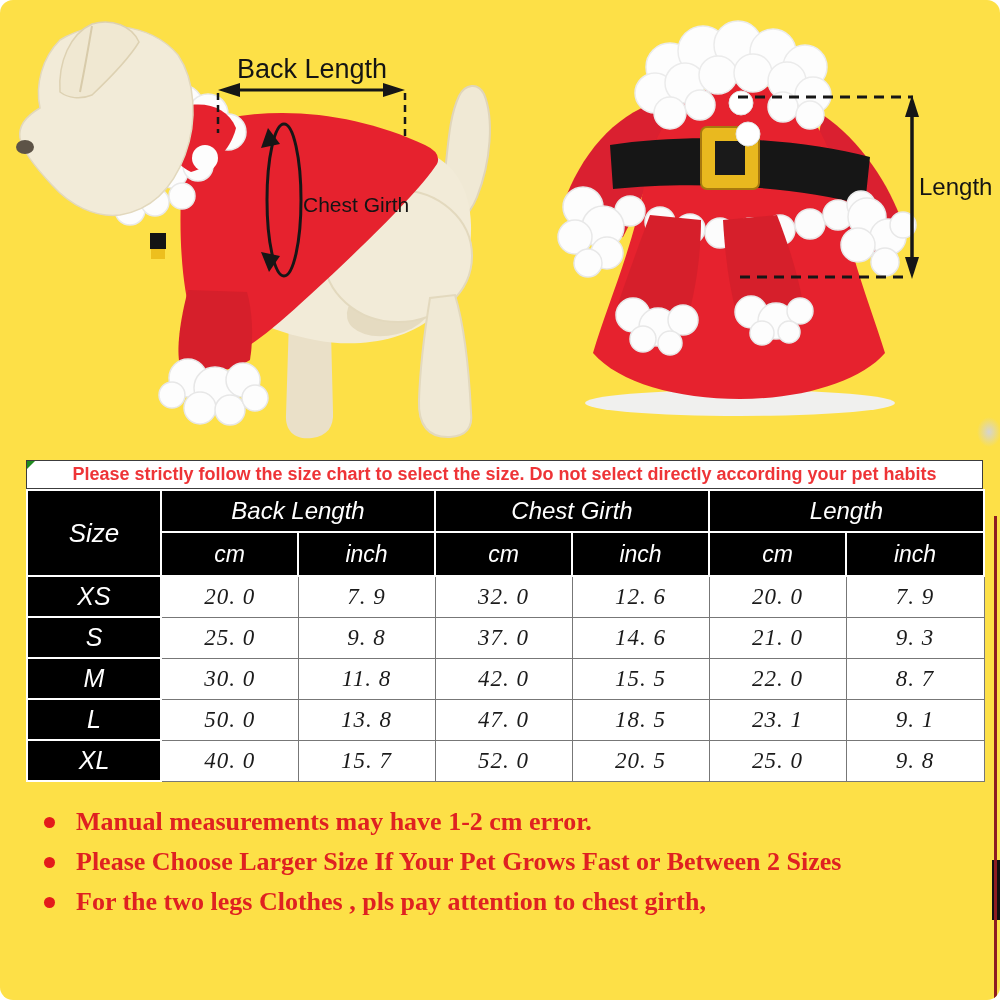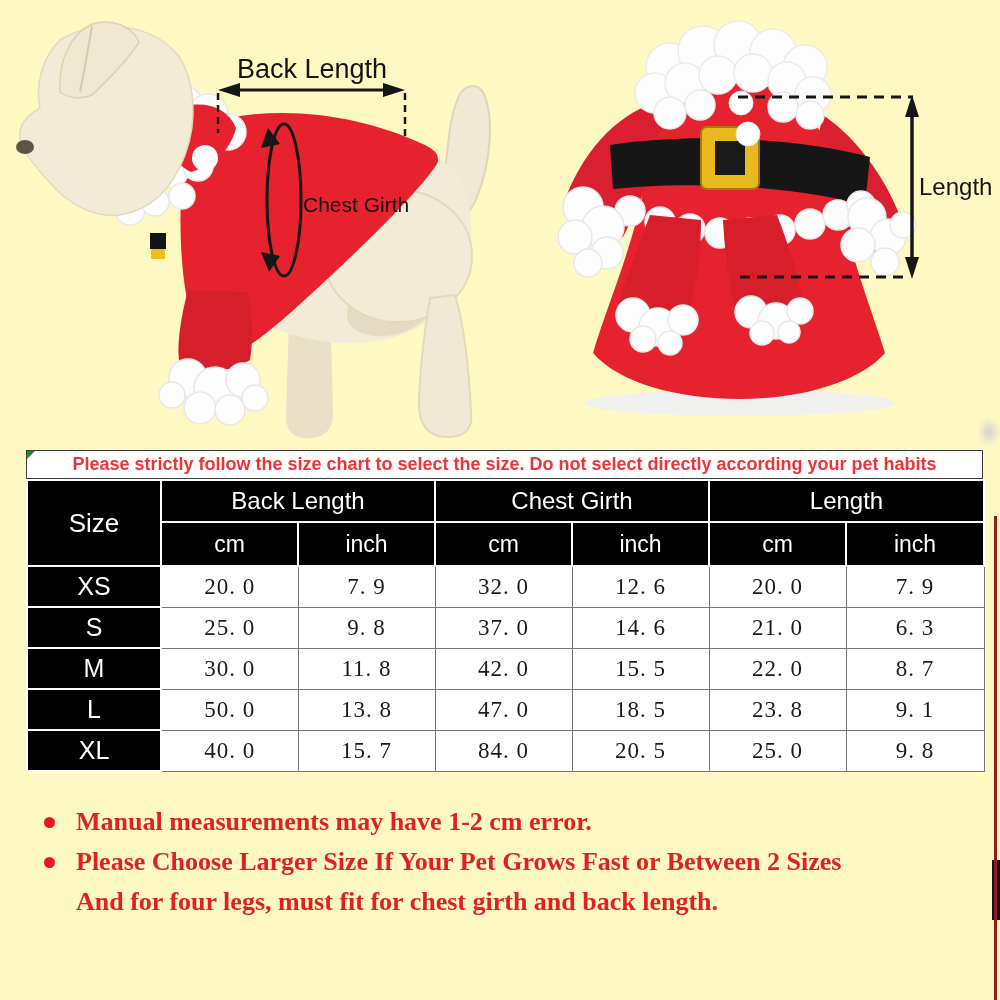--- a/index.html
+++ b/index.html
@@ -1,35 +1,35 @@
 <!DOCTYPE html>
 <html><head>
 <meta charset="utf-8">
 <style>
   * { margin:0; padding:0; box-sizing:border-box; }
   html,body { background:#ffffff; }
   body { font-family:"Liberation Sans", sans-serif; }
-  .stage { position:relative; width:1000px; height:1000px; background:#fef9c3; overflow:hidden; }
+  .stage { position:relative; width:1000px; height:1000px; background:#fde047; overflow:hidden;border-radius:13px; }
 
   .photo-left  { position:absolute; left:0; top:0; }
   .photo-right { position:absolute; left:555px; top:15px; }
 
   svg text.ann { font-family:"Liberation Sans", sans-serif; fill:#141414; }
   svg text.big { font-size:27px; }
   svg text.mid { font-size:21px; }
   svg text.len { font-size:24px; }
 
-  .chart { position:absolute; left:26px; top:450px; width:957px; }
+  .chart { position:absolute; left:26px; top:460px; width:957px; }
   .warning { position:relative; height:29px; line-height:27px; border:1px solid #3c3c3c;
              background:#fff; text-align:center; color:#ee3437; font-size:18px; font-weight:bold;
              white-space:nowrap; overflow:hidden; }
   .corner { position:absolute; left:0; top:0; width:0; height:0;
             border-top:8px solid #1f8b1f; border-right:8px solid transparent; }
 
-  table.size-table { border-collapse:collapse; table-layout:fixed; width:957px; }
+  table.size-table { border-collapse:collapse; table-layout:fixed; width:957px;font-style:italic; }
   table.size-table td { text-align:center; vertical-align:middle; }
   td.dark { background:#000; color:#fff; border:2px solid #fff; font-size:24px; }
   td.size-head { font-size:26px; }
   td.unit { font-size:23px; }
   tr.hr1 { height:42px; }
   tr.hr2 { height:44px; }
   tbody tr { height:41px; }
   td.size-cell { font-size:25px; }
   td.val { background:#fff; border:1px solid #777; font-family:"Liberation Serif", serif;
            font-size:23px; color:#1b1b1b; letter-spacing:1px;margin-left:28px; }
@@ -235,55 +235,55 @@
             <td class="val">20. 0</td>
             <td class="val">7. 9</td>
           </tr>
           <tr>
             <td class="dark size-cell">S</td>
             <td class="val">25. 0</td>
             <td class="val">9. 8</td>
             <td class="val">37. 0</td>
             <td class="val">14. 6</td>
             <td class="val">21. 0</td>
-            <td class="val">6. 3</td>
+            <td class="val">9. 3</td>
           </tr>
           <tr>
             <td class="dark size-cell">M</td>
             <td class="val">30. 0</td>
             <td class="val">11. 8</td>
             <td class="val">42. 0</td>
             <td class="val">15. 5</td>
             <td class="val">22. 0</td>
             <td class="val">8. 7</td>
           </tr>
           <tr>
             <td class="dark size-cell">L</td>
             <td class="val">50. 0</td>
             <td class="val">13. 8</td>
             <td class="val">47. 0</td>
             <td class="val">18. 5</td>
-            <td class="val">23. 8</td>
+            <td class="val">23. 1</td>
             <td class="val">9. 1</td>
           </tr>
           <tr>
             <td class="dark size-cell">XL</td>
             <td class="val">40. 0</td>
             <td class="val">15. 7</td>
-            <td class="val">84. 0</td>
+            <td class="val">52. 0</td>
             <td class="val">20. 5</td>
             <td class="val">25. 0</td>
             <td class="val">9. 8</td>
           </tr>
         </tbody>
     </table>
   </div>
 
   <div class="notes">
       <div class="note-line"><span class="dot"></span><span>Manual measurements may have 1-2 cm error.</span></div>
       <div class="note-line"><span class="dot"></span><span>Please Choose Larger Size If Your Pet Grows Fast or Between 2 Sizes</span></div>
-      <div class="note-line"><span>And for four legs, must fit for chest girth and back length.</span></div>
+      <div class="note-line"><span class="dot"></span><span>For the two legs Clothes , pls pay attention to chest girth,</span></div>
     </div>
 
   <div class="edge-black"></div>
   <div class="edge-red"></div>
   <div class="edge-fuzz"></div>
 </div>
 
 </body></html>

